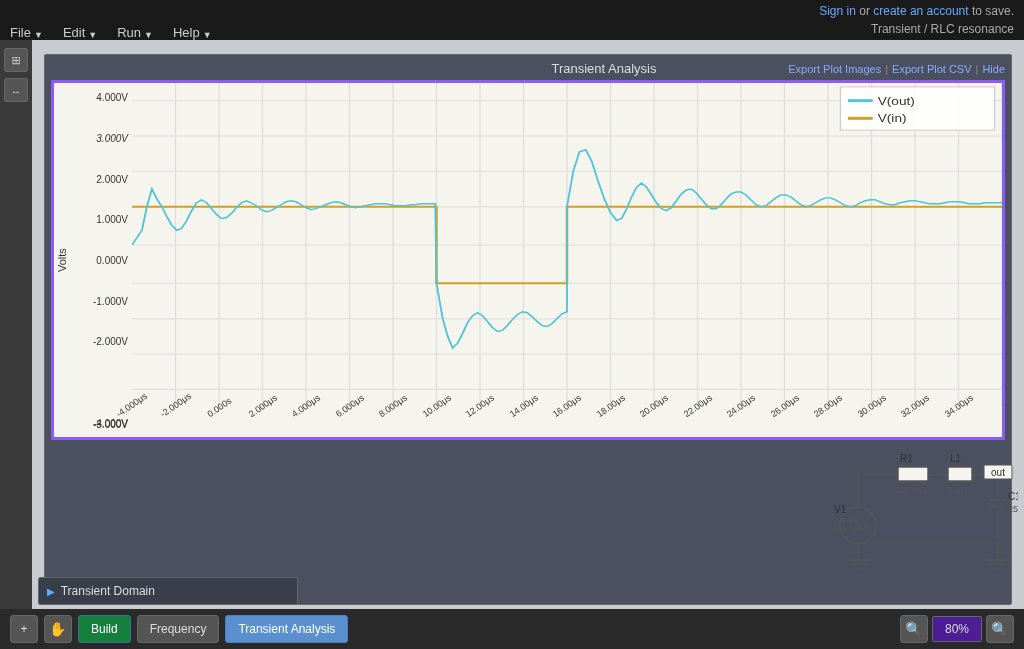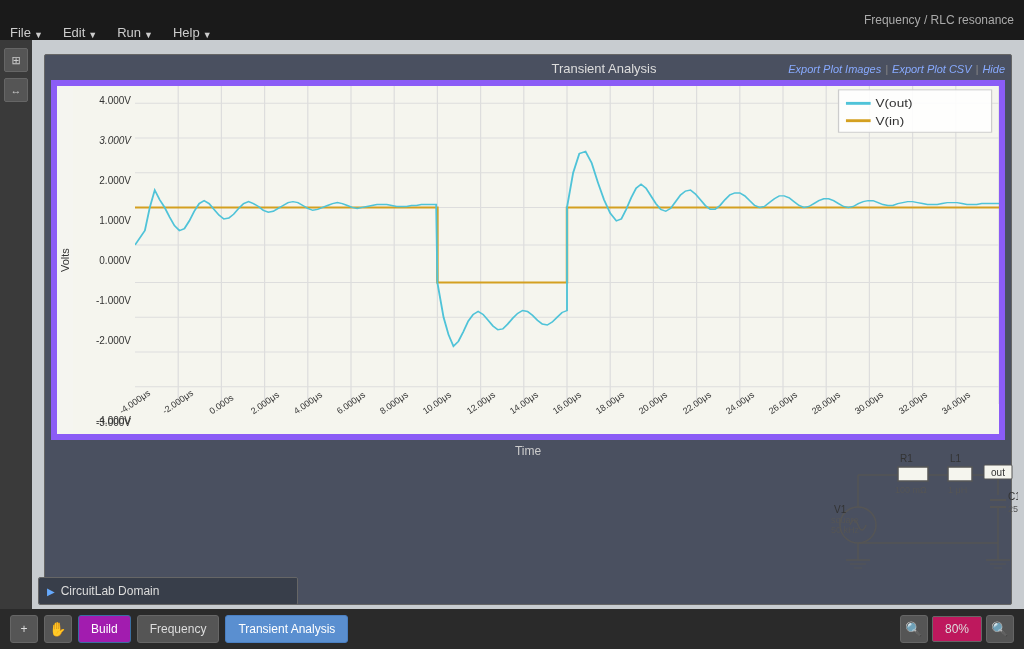--- a/index.html
+++ b/index.html
@@ -61,27 +61,27 @@
       border-radius: 2px;
       padding: 6px;
       position: relative;
     }
     #plot-header {
       display: flex; justify-content: space-between; align-items: center;
       margin-bottom: 4px;
     }
     #plot-title { color: #ddd; font-size: 13px; text-align: center; flex: 1; }
     #plot-actions { display: flex; gap: 4px; font-size: 11px; color: #8af; }
-    #plot-actions span { cursor: pointer; font-style: italic; }
+    #plot-actions span { cursor: pointer; }
     .plot-separator { color: #888; }
 
     
     #chart-container {
       background: #f5f5f0;
-      border: 6px solid #8b5cf6;
+      border: 3px solid #8b5cf6;
       position: relative;
       height: 390px;
       display: flex;
     }
     #y-axis-label {
       writing-mode: vertical-rl;
       transform: rotate(180deg);
       font-size: 11px; color: #333;
       display: flex; align-items: center; justify-content: center;
       width: 16px; flex-shrink: 0;
@@ -113,45 +113,48 @@
       display: flex; align-items: center;
       padding: 0 10px; gap: 8px;
       position: absolute; bottom: 0; left: 0;
     }
     .bottom-btn {
       height: 28px; padding: 0 12px; border-radius: 3px;
       border: 1px solid #666; cursor: pointer;
       font-size: 12px; display: flex; align-items: center; justify-content: center;
     }
     .btn-default { background: #555; color: #ddd; }
-    .btn-primary { background: #a21caf; color: #fff; border-color: #3a6fa0; }
+    .btn-primary { background: #15803d; color: #fff; border-color: #3a6fa0; }
     .btn-active { background: #5a8fd0; color: #fff; border-color: #4a7fc1; }
     .btn-icon { width: 28px; padding: 0; background: #555; color: #ddd; }
     #zoom-area {
       margin-left: auto;
       display: flex; align-items: center; gap: 4px;
     }
     #zoom-input {
-      width: 50px; height: 26px; background: #be185d; color: #ddd;
+      width: 50px; height: 26px; background: #4c1d95; color: #ddd;
       border: 1px solid #666; border-radius: 2px;
       text-align: center; font-size: 12px;
     }
   </style>
 </head>
 <body>
 
 <div id="topbar">
   <div id="nav-menu">
     <div class="nav-item">File <span class="nav-arrow">▼</span></div>
     <div class="nav-item">Edit <span class="nav-arrow">▼</span></div>
     <div class="nav-item">Run <span class="nav-arrow">▼</span></div>
     <div class="nav-item">Help <span class="nav-arrow">▼</span></div>
   </div>
   <div id="topbar-right">
-    <div class="breadcrumb">Frequency / RLC resonance</div>
+    <div>
+      <a href="#">Sign in</a><span> or </span><a href="#">create an account</a><span> to save.</span>
+    </div>
+    <div class="breadcrumb">Transient / RLC resonance</div>
   </div>
 </div>
 
 <div id="main" style="position:relative; width:1024px; height:609px;">
 
   <div id="sidebar">
     <div class="sidebar-btn">⊞</div>
     <div class="sidebar-btn">↔</div>
   </div>
 
@@ -255,27 +258,26 @@
           <span style="position:absolute; left:70%; transform:translateX(-50%) rotate(-35deg); transform-origin:top left; white-space:nowrap; top:4px;">24.00μs</span>
           <span style="position:absolute; left:75%; transform:translateX(-50%) rotate(-35deg); transform-origin:top left; white-space:nowrap; top:4px;">26.00μs</span>
           <span style="position:absolute; left:80%; transform:translateX(-50%) rotate(-35deg); transform-origin:top left; white-space:nowrap; top:4px;">28.00μs</span>
           <span style="position:absolute; left:85%; transform:translateX(-50%) rotate(-35deg); transform-origin:top left; white-space:nowrap; top:4px;">30.00μs</span>
           <span style="position:absolute; left:90%; transform:translateX(-50%) rotate(-35deg); transform-origin:top left; white-space:nowrap; top:4px;">32.00μs</span>
           <span style="position:absolute; left:95%; transform:translateX(-50%) rotate(-35deg); transform-origin:top left; white-space:nowrap; top:4px;">34.00μs</span>
         </div>
       </div>
     </div>
 
-    <div id="x-axis-label" style="text-align:center; color:#ccc; font-size:12px; margin-top:4px;">Time</div>
   </div>
 
   <div id="analysis-panel" style="position:absolute; left:38px; bottom:44px; width:260px; background:#4a5060; border:1px solid #666; border-radius:2px;">
     <div class="analysis-item analysis-active">
       <span class="analysis-arrow">▶</span>
-      <span>CircuitLab Domain</span>
+      <span>Transient Domain</span>
     </div>
   </div>
 
   <div style="position:absolute; right:6px; bottom:44px; width:220px; height:200px;">
     <svg width="220" height="200">
 
       <circle cx="60" cy="120" r="18" fill="none" stroke="#555" stroke-width="1.5"></circle>
 
       <path d="M52,120 Q56,110 60,120 Q64,130 68,120" fill="none" stroke="#555" stroke-width="1.5"></path>
 

